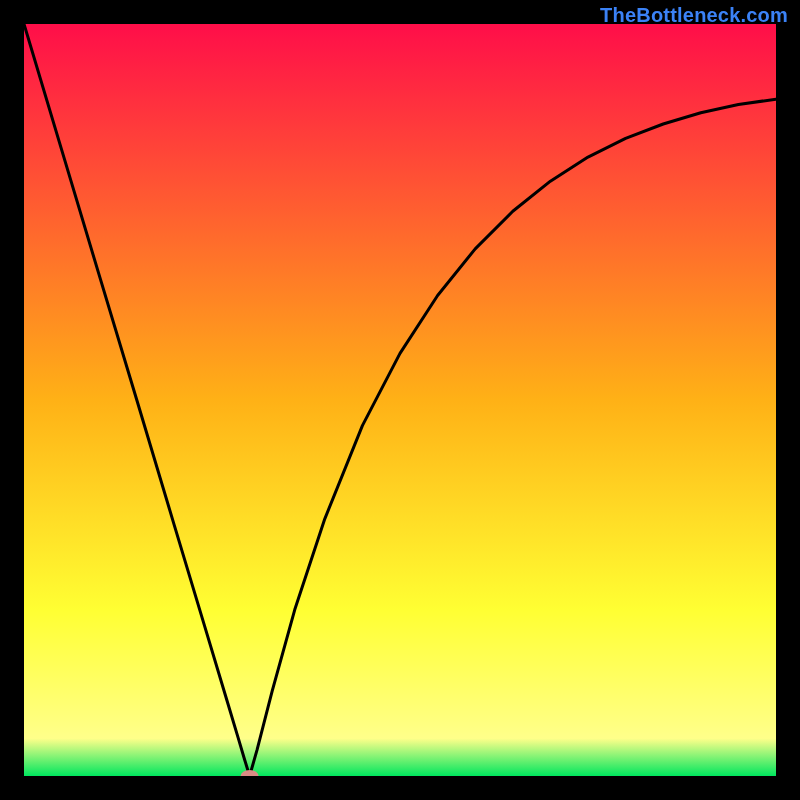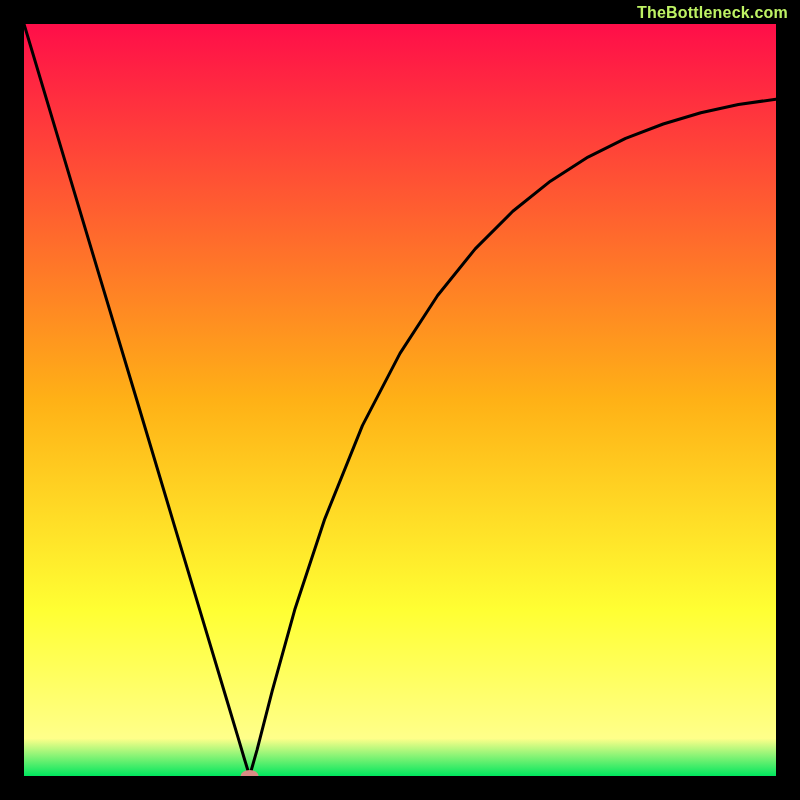--- a/index.html
+++ b/index.html
@@ -23,23 +23,23 @@
     left: 0;
     top: 0;
     width: 752px;
     height: 752px;
   }
   .watermark {
     position: absolute;
     top: 4px;
     right: 12px;
     font-family: Arial, Helvetica, sans-serif;
-    font-size: 16px;
+    font-size: 20px;
     font-weight: 600;
-    color: #bef264;
+    color: #3b82f6;
     letter-spacing: 0.2px;
     user-select: none;
   }
 </style>
 </head>
 <body>
 
 <div class="frame">
   <svg class="plot" viewBox="0 0 752 752" preserveAspectRatio="none">
     <defs>

